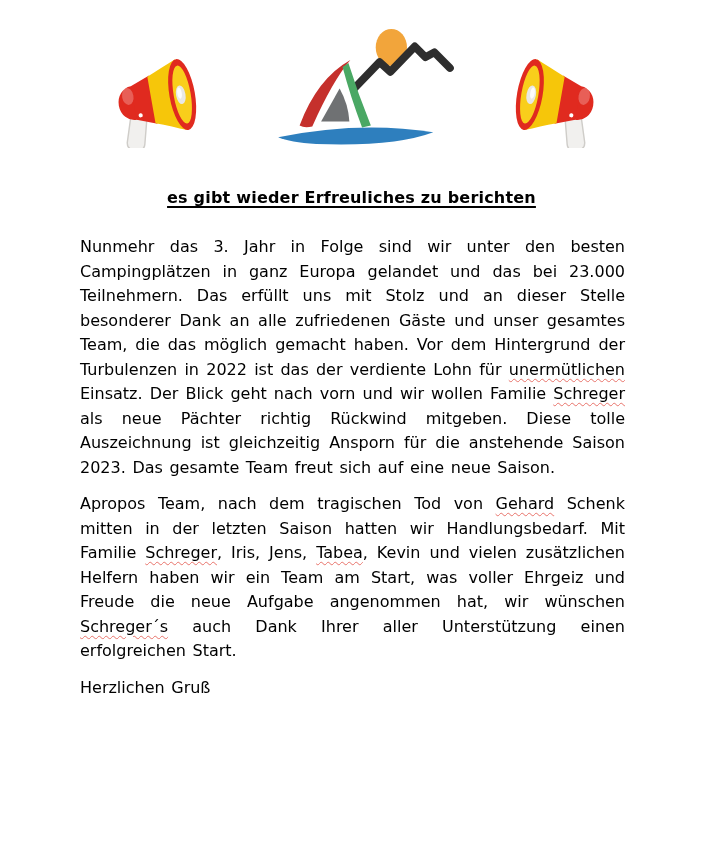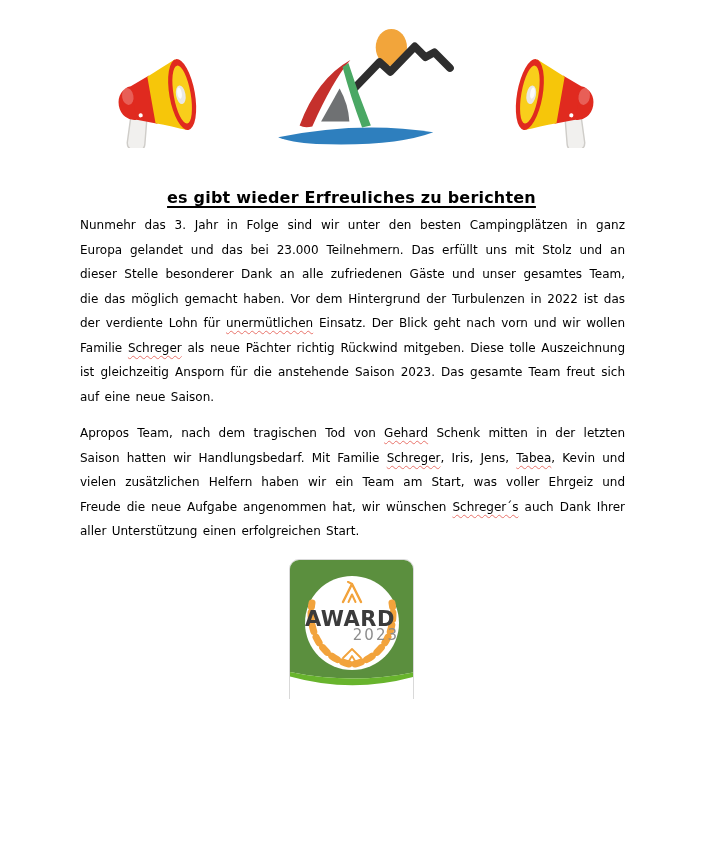--- a/index.html
+++ b/index.html
@@ -46,22 +46,22 @@
     text-align:center;
     font-size:16px;font-weight:bold;
     text-decoration:underline;
     text-decoration-thickness:1.5px;
     text-underline-offset:3px;
     letter-spacing:.2px;
   }
   
   .content{
     width:545px;
-    margin:6px 0 0 80px;
-    font-size:12px;
+    margin:28px 0 0 80px;
+    font-size:16px;
     line-height:24.5px;
     text-align:justify;
     word-spacing:1.5px;
   }
   .content p{margin:0 0 12px 0;}
   .content p.closing{margin:0;text-align:left;}
   .misspelled{
     text-decoration:underline wavy var(--spellcheck-red);
     text-decoration-thickness:1px;
     text-underline-offset:3px;
@@ -164,20 +164,21 @@
         </g>
       </svg>
     </div>
   </div>
 
   <h1 class="heading">es gibt wieder Erfreuliches zu berichten</h1>
 
   <div class="content">
     <p><span>Nunmehr das 3. Jahr in Folge sind wir unter den besten Campingplätzen in ganz Europa gelandet und das bei 23.000 Teilnehmern. Das erfüllt uns mit Stolz und an dieser Stelle besonderer Dank an alle zufriedenen Gäste und unser gesamtes Team, die das möglich gemacht haben. Vor dem Hintergrund der Turbulenzen in 2022 ist das der verdiente Lohn für </span><span class="misspelled">unermütlichen</span><span> Einsatz. Der Blick geht nach vorn und wir wollen Familie </span><span class="misspelled">Schreger</span><span> als neue Pächter richtig Rückwind mitgeben. Diese tolle Auszeichnung ist gleichzeitig Ansporn für die anstehende Saison 2023. Das gesamte Team freut sich auf eine neue Saison.</span></p>
     <p><span>Apropos Team, nach dem tragischen Tod von </span><span class="misspelled">Gehard</span><span> Schenk mitten in der letzten Saison hatten wir Handlungsbedarf. Mit Familie </span><span class="misspelled">Schreger</span><span>, Iris, Jens, </span><span class="misspelled">Tabea</span><span>, Kevin und vielen zusätzlichen Helfern haben wir ein Team am Start, was voller Ehrgeiz und Freude die neue Aufgabe angenommen hat, wir wünschen </span><span class="misspelled">Schreger´s</span><span> auch Dank Ihrer aller Unterstützung einen erfolgreichen Start.</span></p>
+    <p class="closing">Herzlichen Gruß</p>
   </div>
 
   <div class="badge">
     <div class="badge-green">
       <div class="badge-circle">
         <svg class="laurel" viewBox="0 0 94 94" aria-hidden="true">
           <path class="branch" d="M44,88 C17,81 2,56 7,27"></path>
           <path class="branch" d="M50,88 C77,81 92,56 87,27"></path>
           <path class="stem" d="M38,82 L47,73 L56,82"></path>
           <path class="stem" d="M42,88 L47,80 L52,88"></path>

